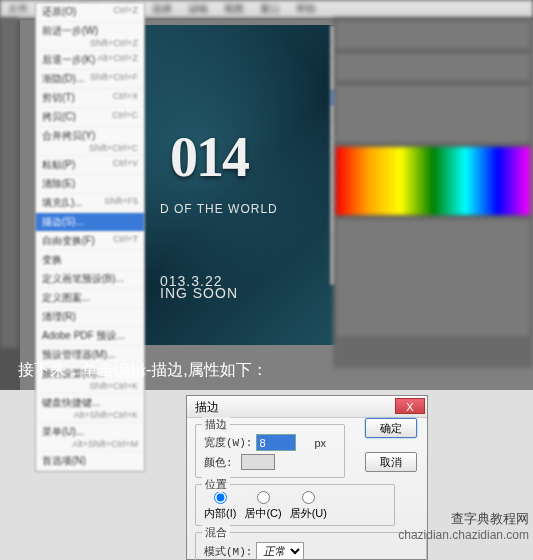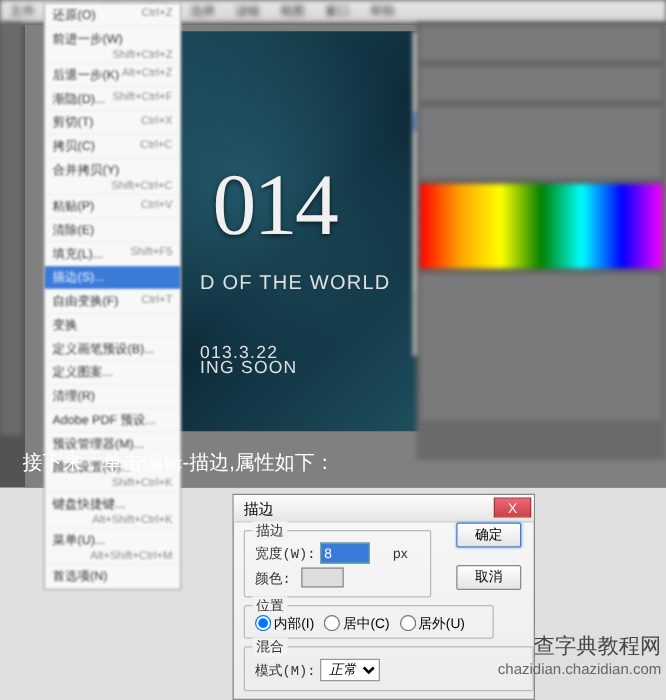--- a/index.html
+++ b/index.html
@@ -6,22 +6,22 @@
 body { width: 533px; height: 560px; background: #dfdfdf; overflow: hidden; position: relative; }
 
 .ps-window { position: absolute; top: 0; left: 0; width: 533px; height: 390px; background: #535353; }
 .menubar { height: 18px; background: linear-gradient(#e8e8e8,#d4d4d4); filter: blur(2px); display: flex; font-size: 10px; color: #333; }
 .menubar span { padding: 2px 8px; }
 .toolbar { position: absolute; left: 0; top: 18px; width: 18px; height: 330px; background: #6a6a6a; filter: blur(2px); }
 
 .canvas-area { position: absolute; left: 20px; top: 20px; right: 0; bottom: 0; background: #808080; }
 .artwork { position: absolute; left: 120px; top: 5px; width: 200px; height: 320px; background: linear-gradient(135deg,#1a4858,#0d2a38,#1e4f5e); overflow: hidden; }
 .artwork::before { content:""; position:absolute; inset:0; background: radial-gradient(circle at 30% 40%, rgba(60,140,160,0.4), transparent 60%); }
-.big-text { position: absolute; left: 30px; top: 100px; font-size: 70px; font-weight: normal; color: #f0f0f0; text-shadow: 0 2px 4px rgba(0,0,0,0.6); font-family: Georgia, serif; letter-spacing: -2px; }
-.sub1 { position: absolute; left: 20px; top: 193px; font-size: 16px; color: #e0e0e0; letter-spacing: 1px; }
+.big-text { position: absolute; left: 30px; top: 100px; font-size: 56px; font-weight: bold; color: #f0f0f0; text-shadow: 0 2px 4px rgba(0,0,0,0.6); font-family: Georgia, serif; letter-spacing: -2px; }
+.sub1 { position: absolute; left: 20px; top: 177px; font-size: 12px; color: #e0e0e0; letter-spacing: 1px; }
 .sub2 { position: absolute; left: 20px; top: 248px; font-size: 14px; color: #e0e0e0; letter-spacing: 1px; }
 .sub3 { position: absolute; left: 20px; top: 260px; font-size: 14px; color: #e0e0e0; letter-spacing: 1px; text-align: right; }
 
 .dropdown { position: absolute; left: 35px; top: 2px; width: 110px; background: #f8f8f8; border: 1px solid #aaa; filter: blur(1px); font-size: 10px; }
 .dropdown-item { padding: 2px 6px; color: #333; border-bottom: 1px solid #eee; white-space: nowrap; overflow: hidden; }
 .dropdown-item.hl { background: #3a7ad9; color: #fff; }
 .dropdown-item .sc { float: right; color: #888; font-size: 9px; }
 
 .panels-right { position: absolute; right: 0; top: 18px; width: 200px; height: 350px; filter: blur(2px); background: #6a6a6a; }
 .panel-block { background: #7a7a7a; border: 1px solid #555; margin: 2px; height: 30px; }
@@ -37,29 +37,29 @@
 .dialog-close { position: absolute; right: 2px; top: 2px; width: 30px; height: 16px; background: linear-gradient(#e67,#c44); color: #fff; text-align: center; font-size: 11px; line-height: 16px; border: 1px solid #a33; }
 .dialog-body { position: relative; padding: 6px 8px; }
 .fieldset { border: 1px solid #bbb; border-radius: 2px; padding: 6px 8px 4px; margin-bottom: 6px; position: relative; }
 .fieldset-label { position: absolute; top: -8px; left: 6px; background: #f2f2f2; padding: 0 3px; font-size: 11px; color: #333; }
 .field-row { display: flex; align-items: center; margin: 3px 0; font-size: 11px; }
 .field-row label { margin-right: 4px; color: #333; font-family: Liberation Mono, monospace; }
 .txt-input { width: 40px; height: 17px; border: 1px solid #7a9; background: #3a7ad9; color: #fff; font-size: 11px; padding: 0 2px; }
 .unit { margin-left: 18px; color: #333; }
 .color-swatch { width: 34px; height: 16px; border: 1px solid #888; background: #ddd; margin-left: 4px; }
 .radio-row { display: flex; gap: 8px; font-size: 11px; }
-.radio-row label { display: flex; align-items: center; gap: 2px; }
+.radio-row label { display: flex; align-items: center; gap: 2px; flex-direction: column; }
 .dlg-btn { position: absolute; right: 10px; width: 52px; height: 20px; background: linear-gradient(#fff,#e4e4e4); border: 1px solid #888; border-radius: 2px; font-size: 11px; text-align: center; line-height: 18px; cursor: pointer; }
 .btn-ok { top: 0; border: 1px solid #4a7abf; box-shadow: 0 0 2px #6af; margin-left: 47px; }
 .btn-cancel { top: 34px; }
 
 .select { height: 18px; border: 1px solid #999; background: #fff; font-size: 11px; padding: 0 2px; font-style: italic; }
 
 .watermark { position: absolute; right: 4px; bottom: 18px; font-size: 12px; color: #666; text-align: right; z-index: 10; }
-.watermark .cn { font-size: 17px; color: #444; }
+.watermark .cn { font-size: 13px; color: #444; }
 </style>
 </head>
 <body>
 
 <div class="ps-window">
   <div class="menubar">
     <span>文件</span>
     <span>编辑</span>
     <span>图像</span>
     <span>图层</span>

